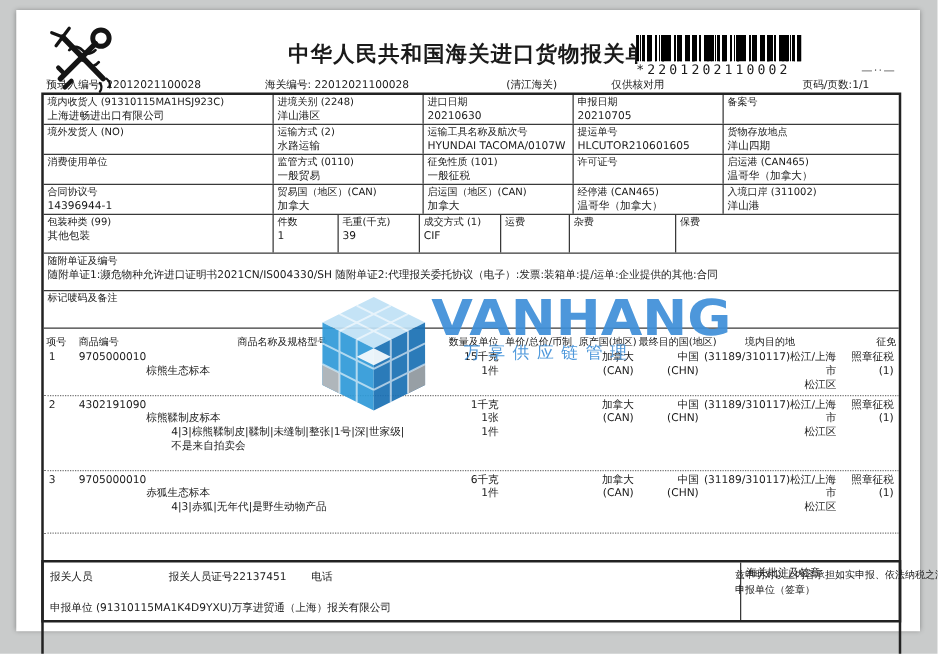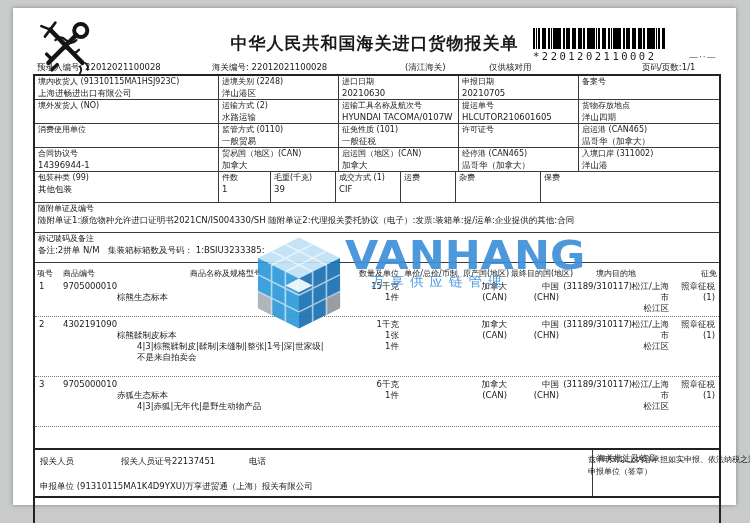--- a/index.html
+++ b/index.html
@@ -14,21 +14,21 @@
     position:absolute;left:13px;top:8px;width:723px;height:497px;
     background:#ffffff;box-shadow:0 0 4px rgba(0,0,0,.35);
   }
   
   .emblem{position:absolute;left:24px;top:12px;width:56px;height:56px;}
   .doc-title{
     position:absolute;left:0;top:24px;width:100%;text-align:center;
     font-family:"DejaVu Serif","Liberation Serif",serif;
     font-weight:bold;font-size:17px;letter-spacing:1px;
   }
-  .barcode-wrap{position:absolute;left:520px;top:20px;width:140px;}
+  .barcode-wrap{position:absolute;left:496px;top:20px;width:140px;}
   .barcode{
     height:21px;width:132px;background-color:#fff;
     background-image:
       repeating-linear-gradient(90deg,#000 0 2px,transparent 2px 5px),
       repeating-linear-gradient(90deg,#000 0 1px,transparent 1px 3px),
       repeating-linear-gradient(90deg,transparent 0 9px,#000 9px 12px);
   }
   .barcode-text{font-size:10.5px;letter-spacing:2.5px;margin-top:1px;font-family:"DejaVu Sans Mono","Liberation Mono",monospace;}
   .dash-mark{position:absolute;left:676px;top:44px;font-size:9px;color:#555;letter-spacing:1px;}
   .meta{position:absolute;left:0;top:54px;width:100%;height:12px;font-size:8.5px;}
@@ -69,21 +69,21 @@
   .confirm{border-top:1px dotted #888;position:relative;height:15px;font-size:8px;}
   .confirm span{position:absolute;top:3px;white-space:nowrap;}
   .cf1{left:61px;} .cf2{left:216px;} .cf3{left:374px;} .cf4{left:530px;}
   
   .bottom-box{
     position:absolute;left:20px;top:440px;width:688px;height:50px;
     border:2px solid #222;box-sizing:border-box;display:flex;
   }
   .bb-left{width:557px;position:relative;font-size:8.5px;}
   .bb-left span{position:absolute;white-space:nowrap;}
-  .bl-agent{left:5px;top:6px;} .bl-agentid{left:86px;top:6px;} .bl-phone{left:214px;top:6px;}
+  .bl-agent{left:5px;top:6px;} .bl-agentid{left:100px;top:6px;} .bl-phone{left:214px;top:6px;}
   .bl-decl{left:258px;top:4px;width:295px;text-align:right;white-space:normal !important;font-size:8px;line-height:1.5;}
   .bl-unit{left:5px;top:31px;}
   .bb-right{flex:1;border-left:1px solid #3a3a3a;font-size:8.5px;padding:3px 4px;}
   
   .watermark{
     position:absolute;left:242px;top:228px;display:flex;align-items:flex-start;
     opacity:.92;pointer-events:none;z-index:6;color:#3e8fd8;
   }
   .wm-right{margin-left:2px;}
   .wm-text{
@@ -252,21 +252,20 @@
         </div>
     </div>
 
     <div class="wrow">
       <div class="cl">随附单证及编号</div>
       <div class="cv">随附单证1:濒危物种允许进口证明书2021CN/IS004330/SH 随附单证2:代理报关委托协议（电子）:发票:装箱单:提/运单:企业提供的其他:合同</div>
     </div>
 
     <div class="wrow">
       <div class="cl">标记唛码及备注</div>
-      <div class="cv">备注:2拼单 N/M　集装箱标箱数及号码： 1:BSIU3233385:</div>
     </div>
 
     <div class="ghead">
       <div>项号</div>
       <div>商品编号</div>
       <div class="gh-name">商品名称及规格型号</div>
       <div class="gh-qty">数量及单位</div>
       <div class="gh-price">单价/总价/币制</div>
       <div class="gh-origin">原产国(地区)</div>
       <div class="gh-dest">最终目的国(地区)</div>

